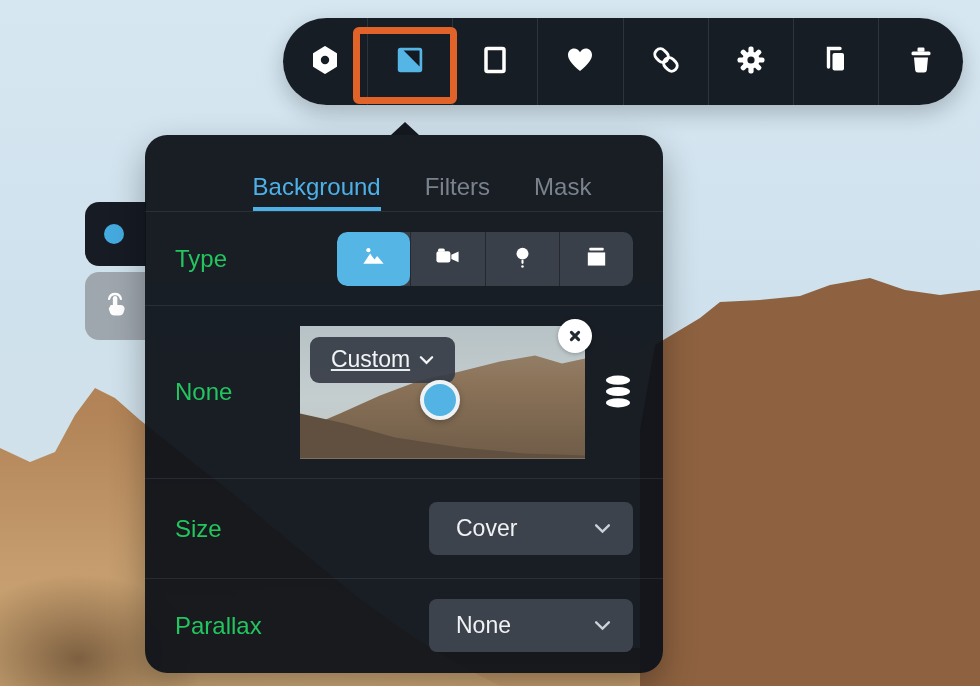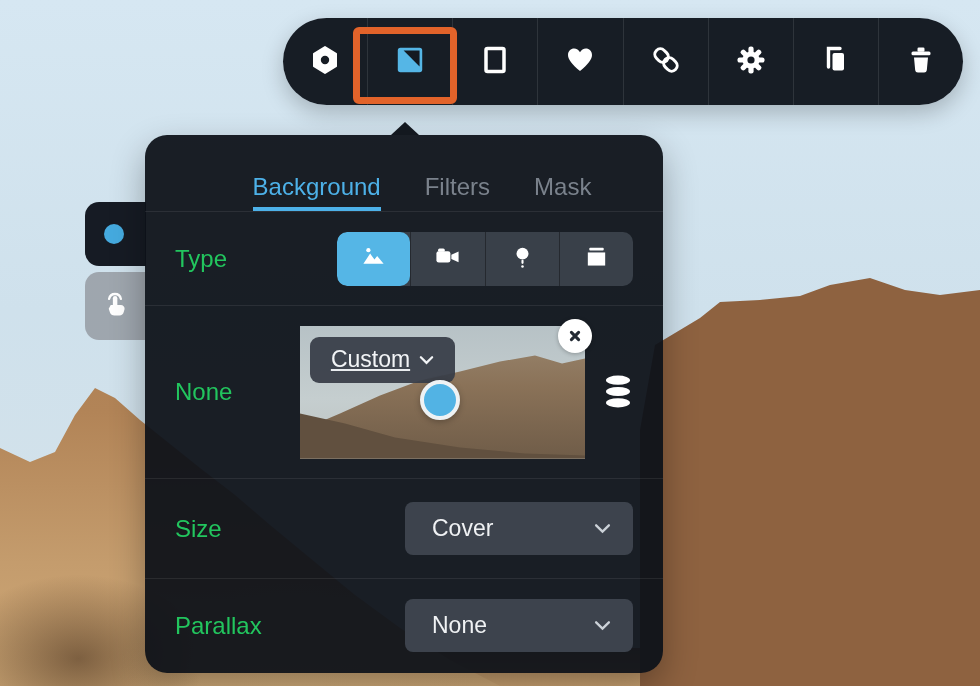--- a/index.html
+++ b/index.html
@@ -87,21 +87,21 @@
   .focal-dot{position:absolute;left:120px;top:54px;width:40px;height:40px;border-radius:50%;
     background:#52b3e4;border:4px solid #eef2f4;box-sizing:border-box;cursor:grab;
     box-shadow:0 2px 6px rgba(0,0,0,.25);}
   .close-btn{position:absolute;top:-7px;right:-7px;width:34px;height:34px;border-radius:50%;
     background:#fff;display:flex;align-items:center;justify-content:center;cursor:pointer;
     box-shadow:0 1px 4px rgba(0,0,0,.25);}
   .db-btn{margin-left:18px;width:30px;display:flex;align-items:center;justify-content:center;
     cursor:pointer;}
 
   
-  .dropdown{margin-left:auto;width:228px;height:53px;background:#3d434d;border-radius:8px;
+  .dropdown{margin-left:auto;width:204px;height:53px;background:#3d434d;border-radius:8px;
     display:flex;align-items:center;box-sizing:border-box;padding:0 22px 0 27px;cursor:pointer;}
   .dropdown span{font-size:23px;color:#f0f2f4;}
   .dropdown svg{margin-left:auto;}
 
   
   .side-tab-dot{position:absolute;left:85px;top:202px;width:61px;height:64px;z-index:9;
     background:rgba(16,21,29,.97);border-radius:14px 0 0 14px;display:flex;
     align-items:center;justify-content:center;cursor:pointer;}
   .blue-dot{width:20px;height:20px;border-radius:50%;background:#45aadf;margin-right:4px;}
   .side-tab-tap{position:absolute;left:85px;top:272px;width:60px;height:68px;z-index:9;

